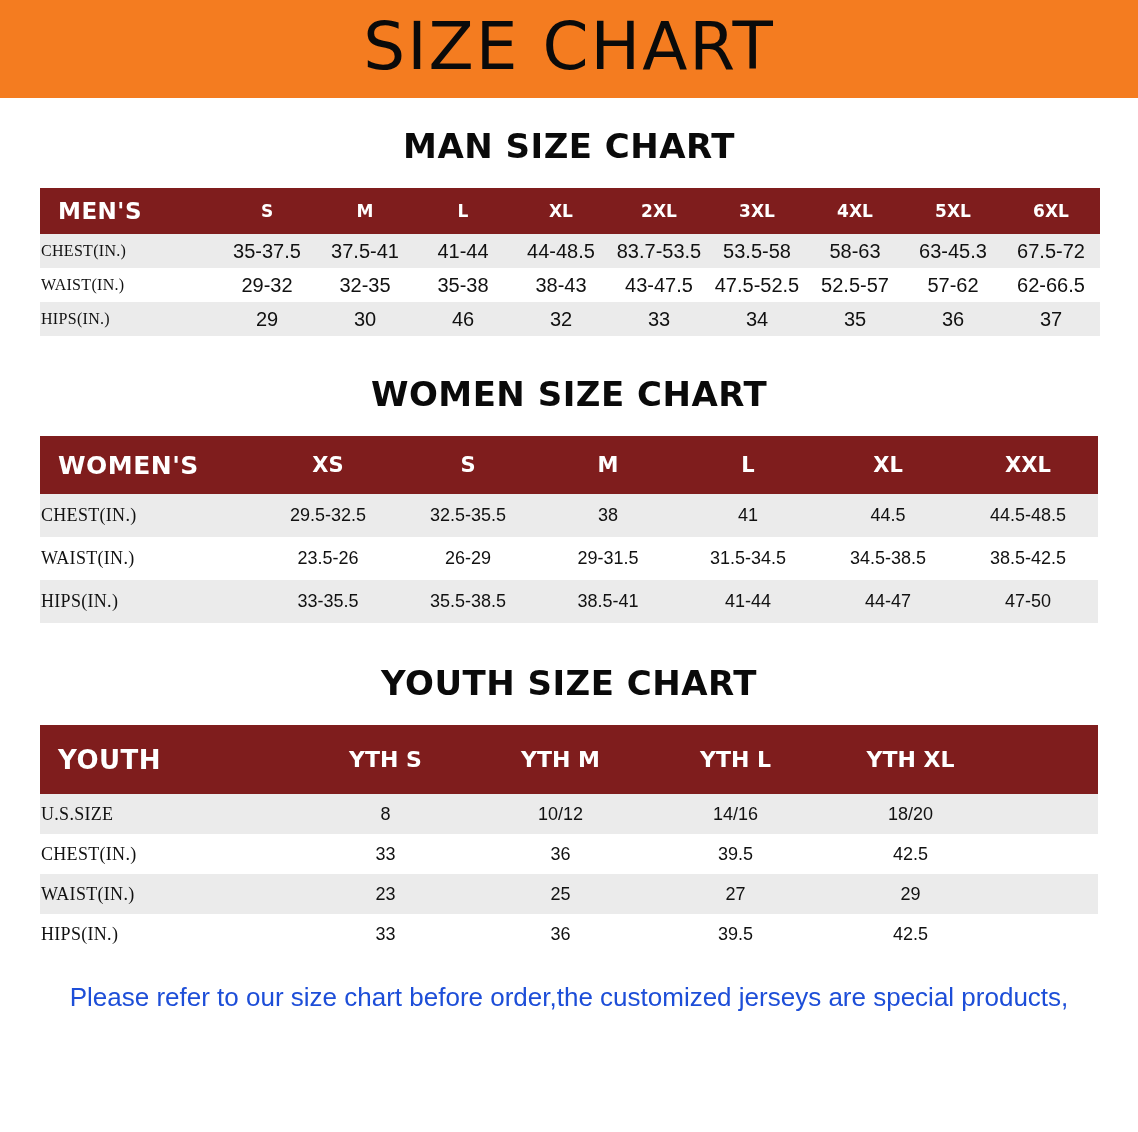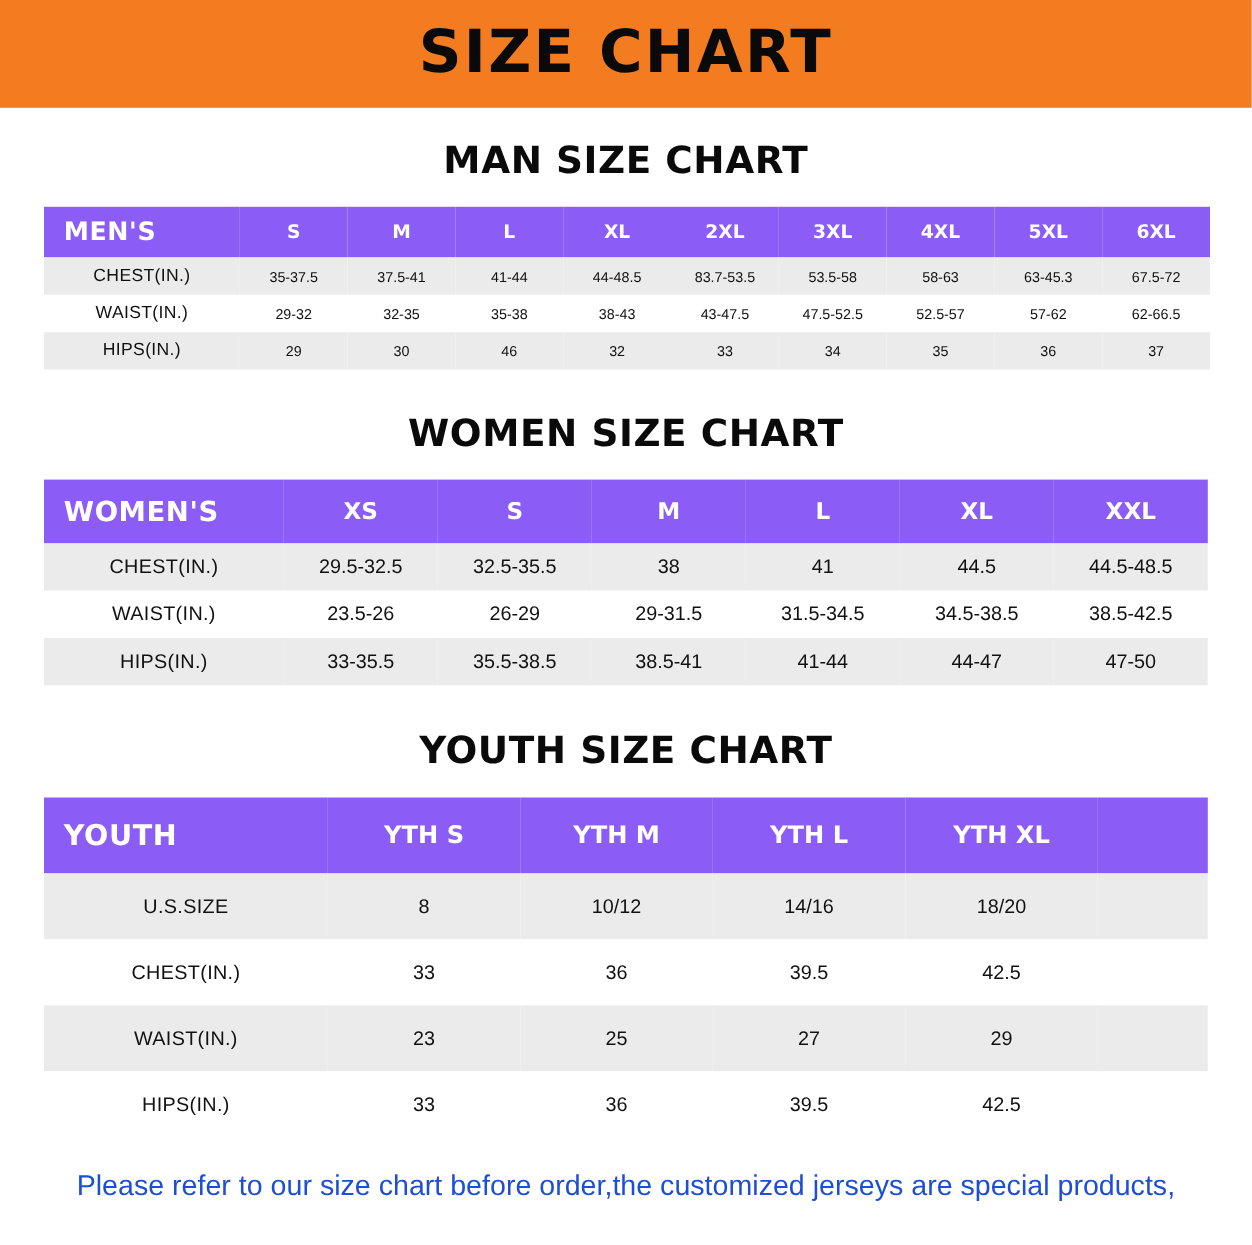--- a/index.html
+++ b/index.html
@@ -20,22 +20,22 @@
   .banner {
     width: 100%;
     height: 98px;
     background: #f47c20;
     display: flex;
     align-items: center;
     justify-content: center;
   }
   .banner-title {
     font-family: "DejaVu Sans", sans-serif;
-    font-weight: bold;
-    font-size: 54px;
+    font-weight: normal;
+    font-size: 66px;
     letter-spacing: 2px;
     color: #0a0a0a;
     line-height: 1;
     margin: 0;
     padding-bottom: 4px;
   }
 
   
   .section-heading {
     text-align: center;
@@ -52,63 +52,64 @@
   
   .table-wrap {
     margin: 0 40px;
   }
   table {
     width: 1058px;
     border-collapse: collapse;
     table-layout: fixed;
   }
   thead th {
-    background: #8b5cf6;
+    background: #7f1d1d;
     color: #ffffff;
     font-family: "DejaVu Sans", sans-serif;
     font-weight: bold;
     text-align: center;
     padding: 10px 2px;
     margin-left: 40px;
   }
   thead th.rowhead {
     text-align: left;
     padding-left: 18px;
     letter-spacing: 0.5px;
   }
   tbody td {
     text-align: center;
     color: #111111;
   }
   tbody td.rowhead {
-    text-align: center;
+    text-align: left;
     letter-spacing: 0.3px;
+    font-family: Liberation Serif, serif;
   }
 
   
   .men thead th { font-size: 17px; height: 44px; }
   .men thead th.rowhead { font-size: 23px; }
   .men tbody tr { height: 34px; }
-  .men tbody td { font-size: 13px; }
+  .men tbody td { font-size: 20px; }
   .men tbody tr.odd  td { background: #ebebeb; }
   .men tbody tr.even td { background: #ffffff; }
   .men tbody td.rowhead { font-size: 16px; }
 
   
   .women thead th { font-size: 21px; height: 58px; }
   .women thead th.rowhead { font-size: 25px; }
   .women tbody tr { height: 43px; }
   .women tbody td { font-size: 18px; }
   .women tbody tr.odd  td { background: #ebebeb; }
   .women tbody tr.even td { background: #ffffff; }
 
   
   .youth thead th { font-size: 22px; height: 69px; }
   .youth thead th.rowhead { font-size: 26px; }
-  .youth tbody tr { height: 60px; }
+  .youth tbody tr { height: 40px; }
   .youth tbody td { font-size: 18px; }
   .youth tbody tr.odd  td { background: #ebebeb; }
   .youth tbody tr.even td { background: #ffffff; }
 
   
   .disclaimer {
     margin: 26px 36px 0 36px;
     color: #1d4ed8;
     font-size: 26px;
     line-height: 1.35;

